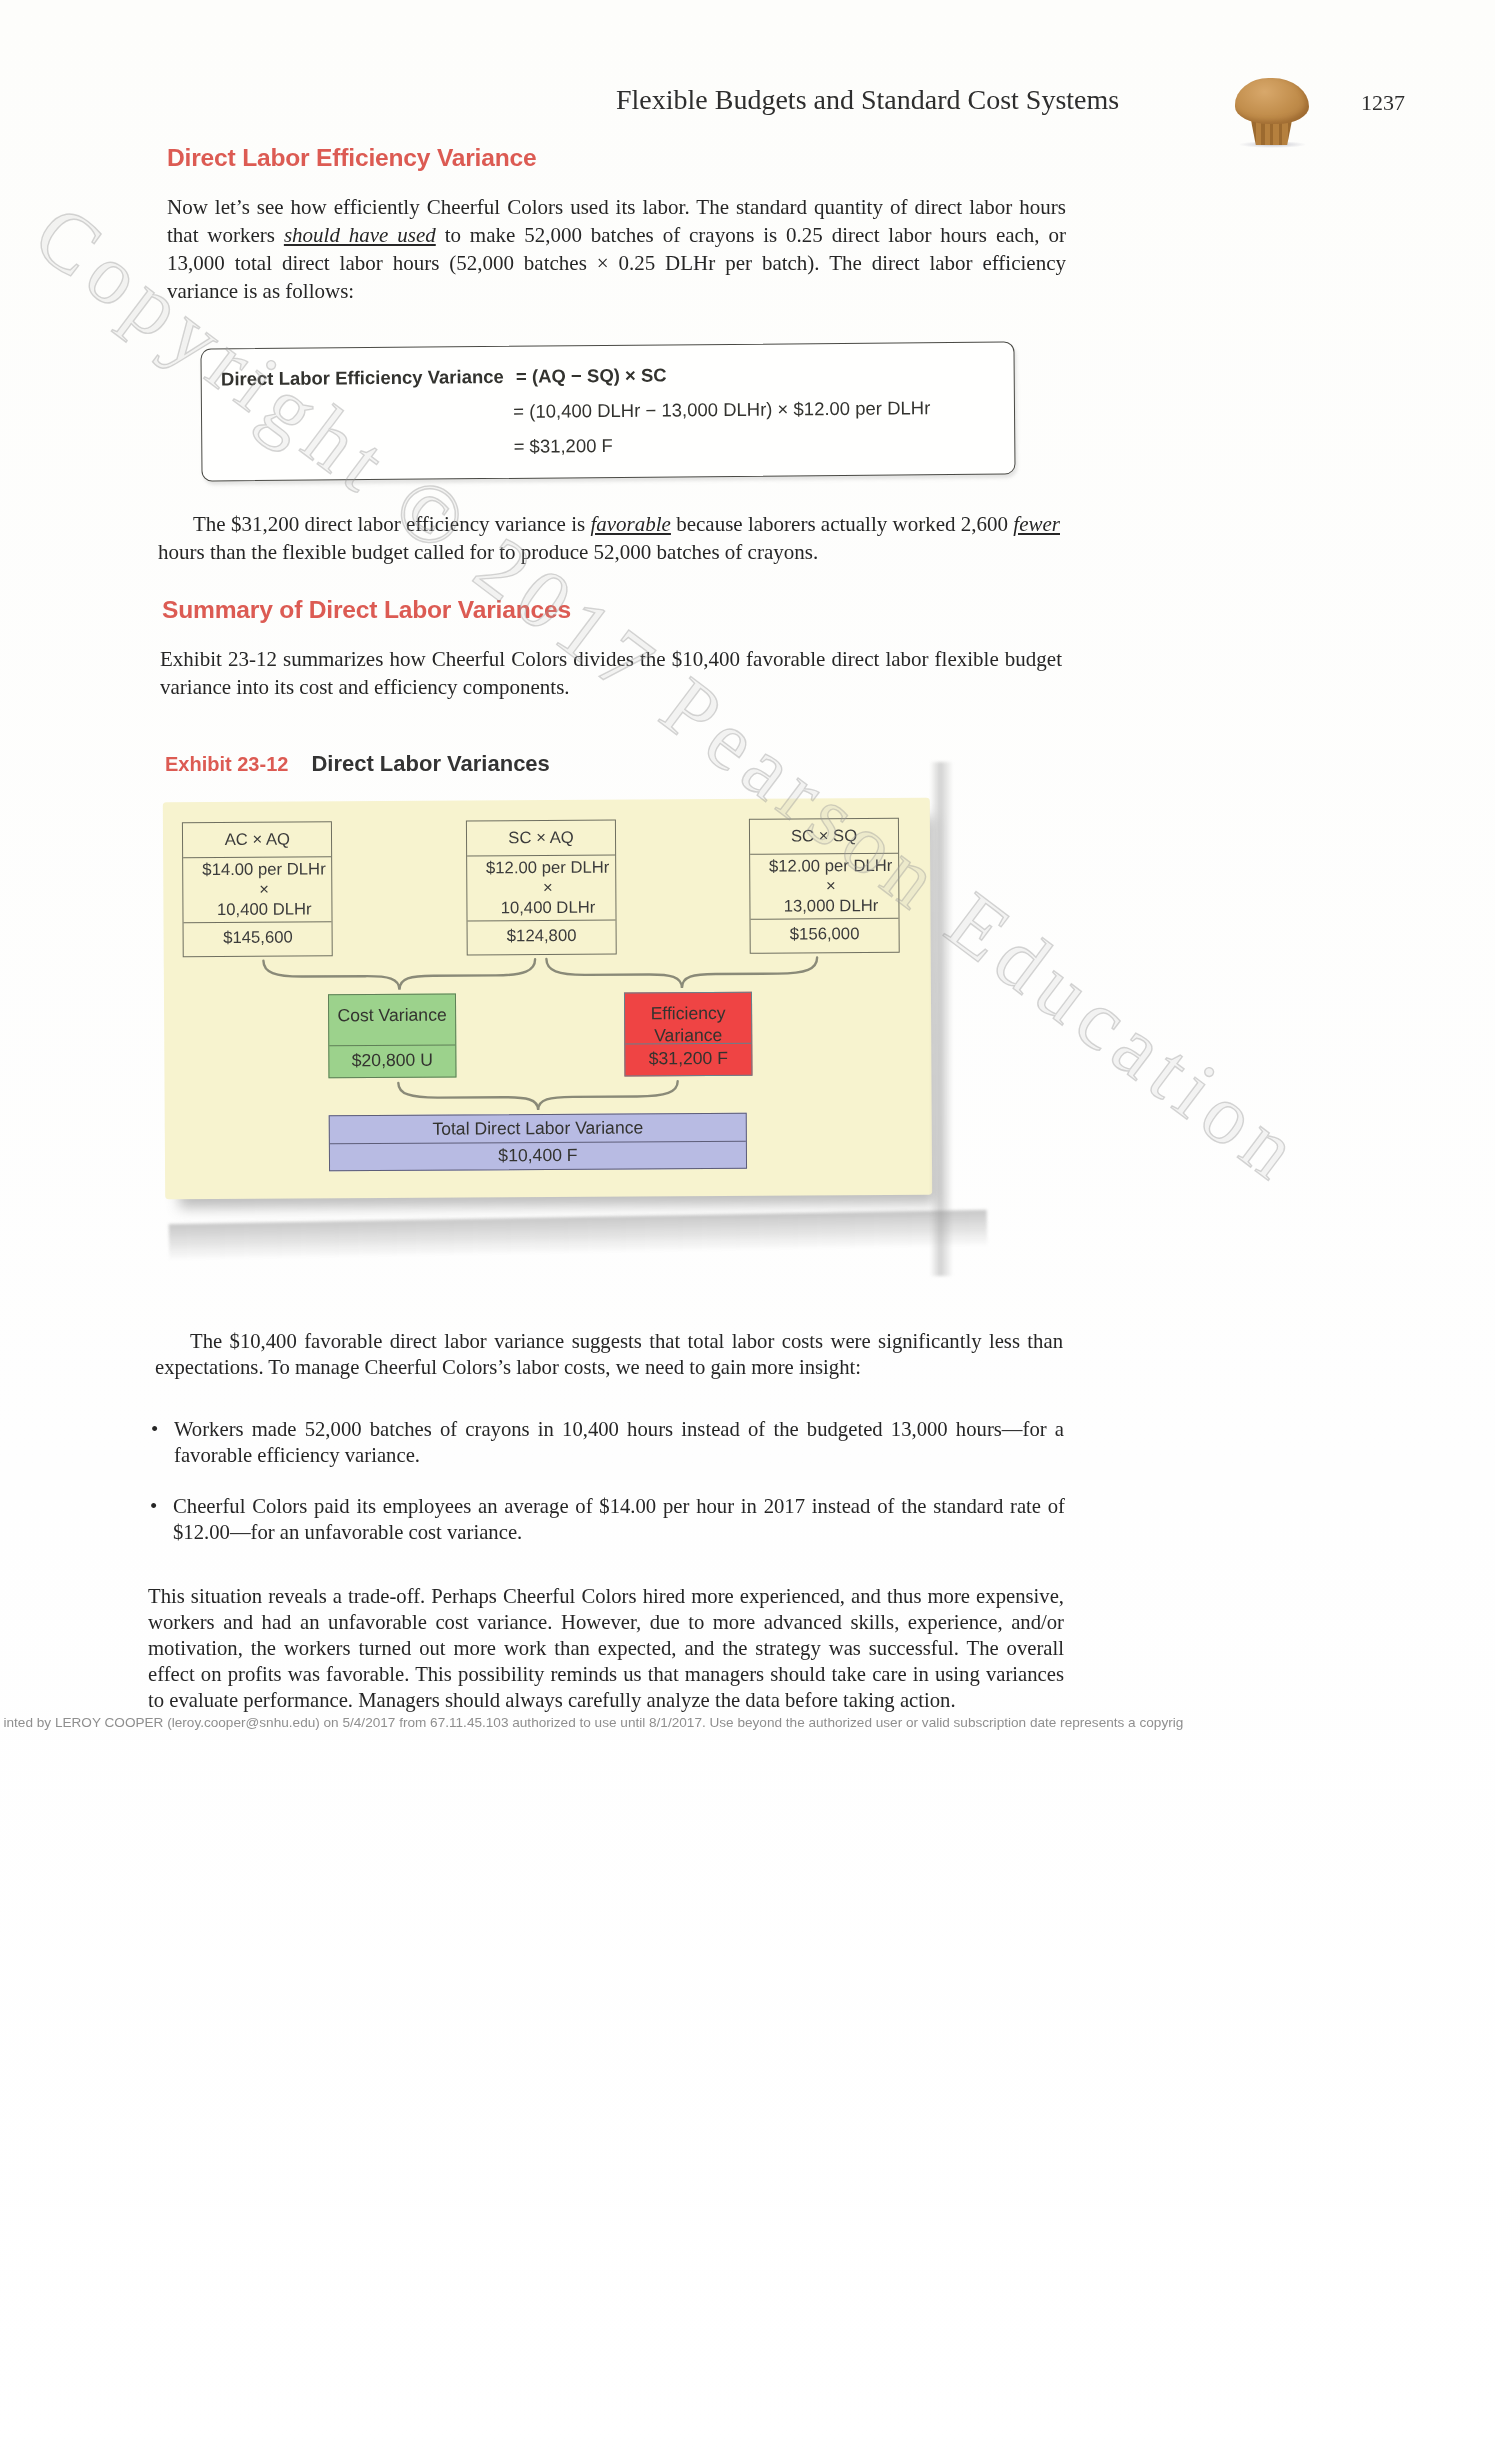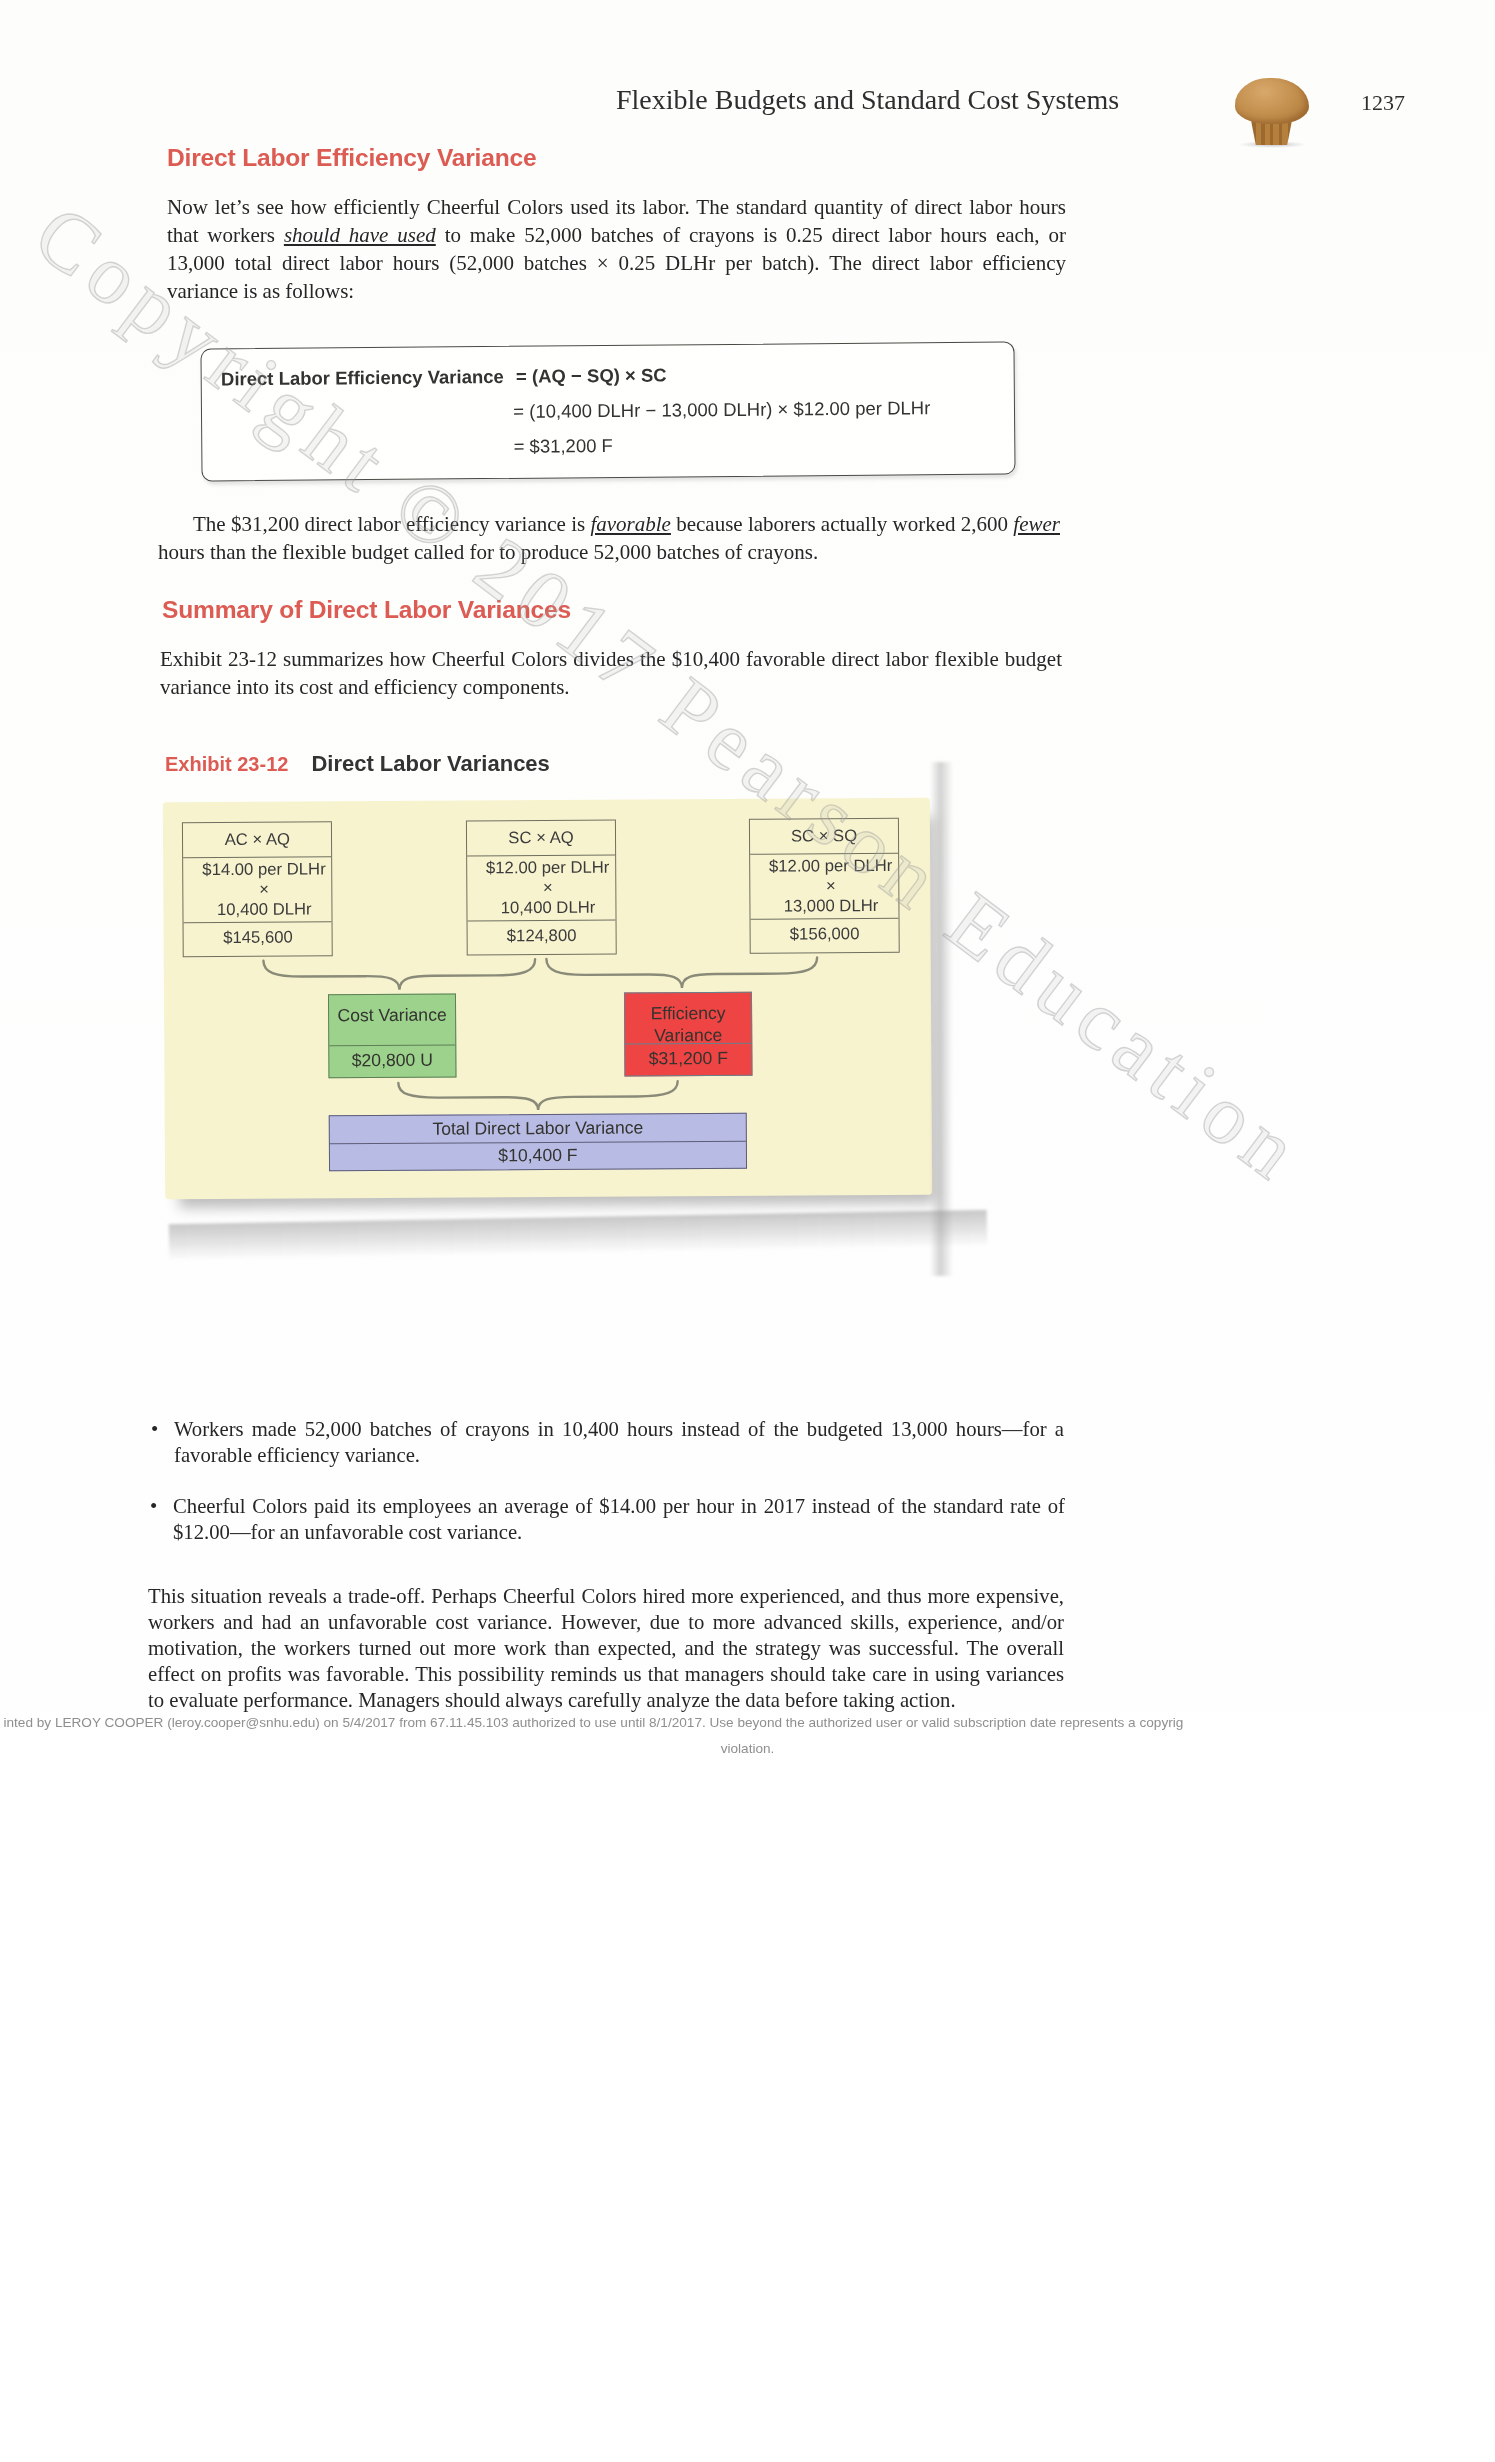--- a/index.html
+++ b/index.html
@@ -267,29 +267,29 @@
     <svg class="brace" style="left:228px; top:281px; width:291px; height:30px;" viewBox="0 0 100 30" preserveAspectRatio="none">
       <path d="M2,1 C2,12 6,16 16,16 L38,16 C46,16 50,18 50,29 C50,18 54,16 62,16 L84,16 C94,16 98,12 98,1"></path>
     </svg>
 
     <div class="totalbox">
       <div class="t-label">Total Direct Labor Variance</div>
       <div class="t-value">$10,400 F</div>
     </div>
   </div>
 
+  <p class="para tight indent" style="left:155px; top:1307px; width:908px;">The $10,400 favorable direct labor variance suggests that total labor costs were significantly less than expectations. To manage Cheerful Colors’s labor costs, we need to gain more insight:</p>
 
   <div class="bullet" style="left:151px; top:1416px; width:913px;">
     <span class="dot">•</span>
     <span class="btext">Workers made 52,000 batches of crayons in 10,400 hours instead of the budgeted 13,000 hours—for a favorable efficiency variance.</span>
   </div>
   <div class="bullet" style="left:150px; top:1493px; width:915px;">
     <span class="dot">•</span>
     <span class="btext">Cheerful Colors paid its employees an average of $14.00 per hour in 2017 instead of the standard rate of $12.00—for an unfavorable cost variance.</span>
   </div>
 
   <p class="para tight" style="left:148px; top:1562px; width:916px;">This situation reveals a trade-off. Perhaps Cheerful Colors hired more experienced, and thus more expensive, workers and had an unfavorable cost variance. However, due to more advanced skills, experience, and/or motivation, the workers turned out more work than expected, and the strategy was successful. The overall effect on profits was favorable. This possibility reminds us that managers should take care in using variances to evaluate performance. Managers should always carefully analyze the data before taking action.</p>
 
   <div class="foot1">inted by LEROY COOPER (leroy.cooper@snhu.edu) on 5/4/2017 from 67.11.45.103 authorized to use until 8/1/2017. Use beyond the authorized user or valid subscription date represents a copyrig</div>
-  <div class="foot2">violation.</div>
 
 </div>
 
 
 </body></html>

